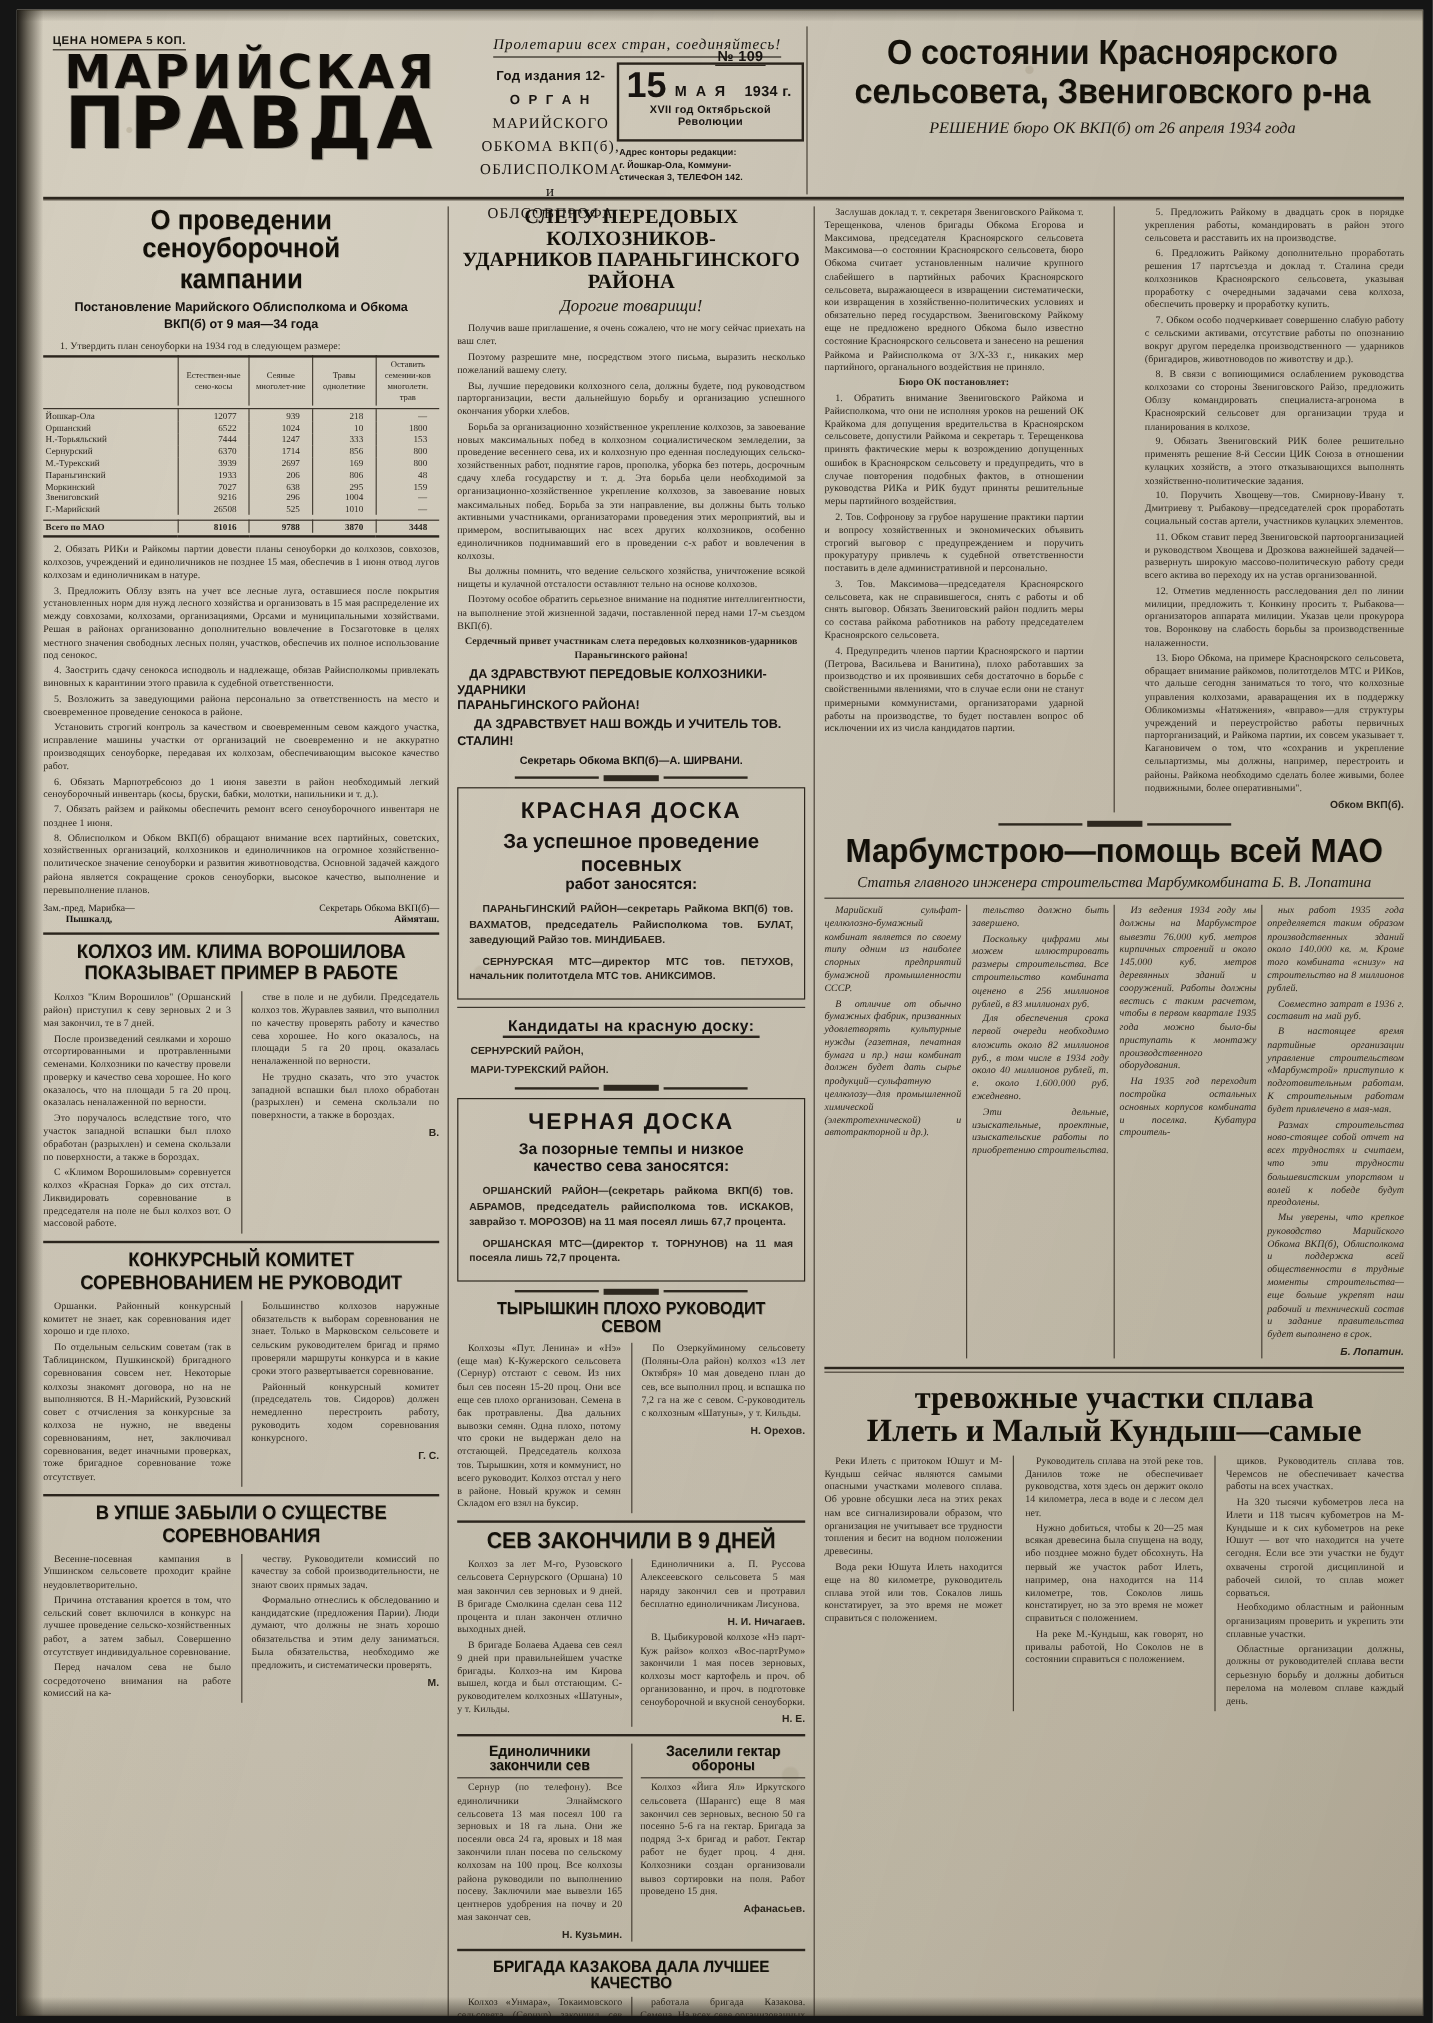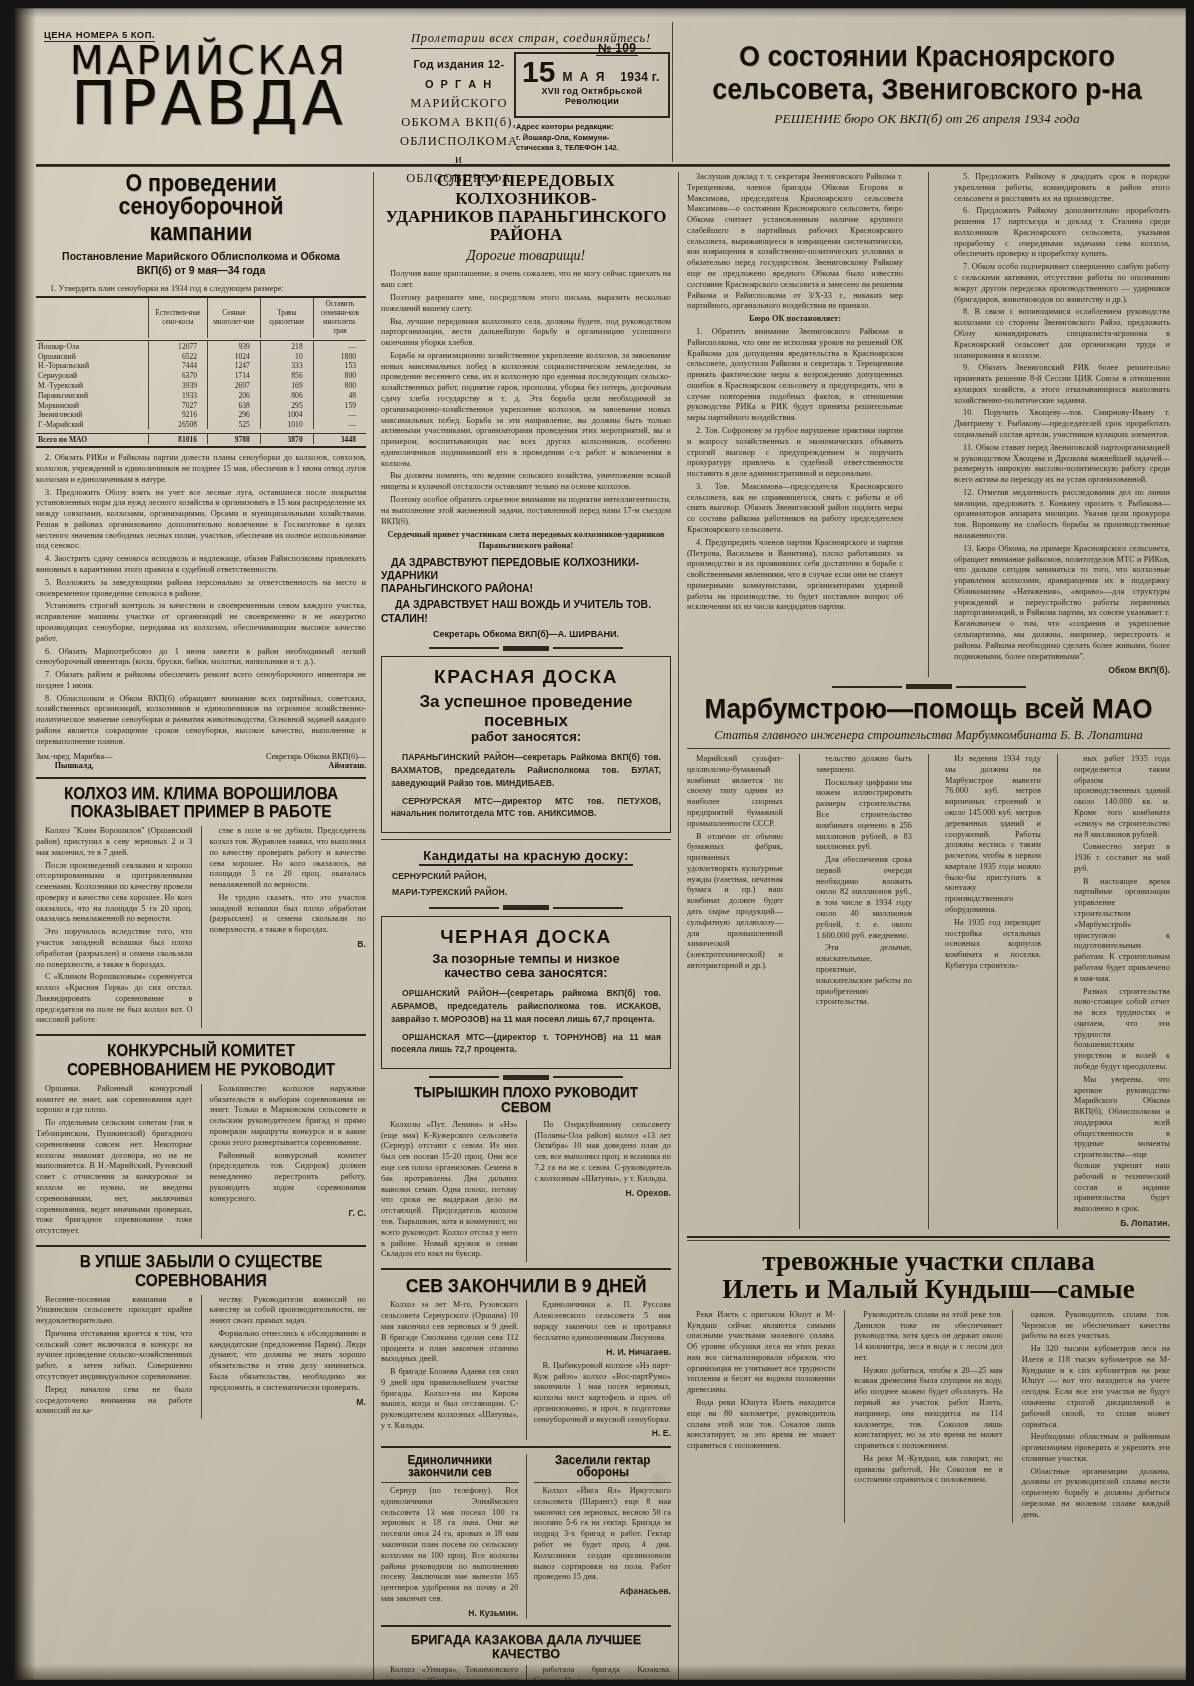--- a/index.html
+++ b/index.html
@@ -39,21 +39,21 @@
     background:linear-gradient(180deg,rgba(30,26,18,.35),rgba(0,0,0,0));pointer-events:none;}
 
   #sheet{position:absolute;left:22px;top:14px;width:1134px;height:1644px;color:#171310;}
 
   .ink{color:#17140f;}
 
   
   #price{font-family:"Liberation Sans",sans-serif;font-weight:bold;font-size:9.5px;
     letter-spacing:.4px;border-bottom:1px solid #2c261e;display:inline-block;padding-bottom:1px;}
   #logo{
-    font-family:"DejaVu Sans",sans-serif;font-weight:normal;
+    font-family:"DejaVu Sans",sans-serif;font-weight:bold;
     color:#100d09;line-height:.86;letter-spacing:1px;
     text-shadow:1px 1px 0 rgba(0,0,0,.30), -1px 0 0 rgba(0,0,0,.12);
   }
   #logo .l1{font-size:39px;letter-spacing:3px;display:block;}
   #logo .l2{font-size:60px;letter-spacing:4px;display:block;}
   .slogan{font-family:"Liberation Serif",serif;font-style:italic;font-size:12.5px;
     letter-spacing:.8px;border-bottom:1px solid #2c261e;display:inline-block;padding-bottom:2px;}
   .mh-s{font-family:"Liberation Sans",sans-serif;font-weight:bold;font-size:11px;letter-spacing:.3px;}
   .mh-serif{font-family:"Liberation Serif",serif;font-size:12.5px;letter-spacing:1.1px;}
   .bigday{font-family:"Liberation Sans",sans-serif;font-weight:bold;font-size:30px;line-height:.9;}
@@ -152,21 +152,21 @@
       <div style="position:absolute;left:560px;top:16px;">
         <span class="mh-s" style="font-size:12px;border-bottom:1px solid #2a241c;padding:0 2px;">№ 109</span>
       </div>
 
       <div class="addr" style="position:absolute;left:480px;top:100px;width:150px;">
         <div>Адрес конторы редакции:</div>
         <div>г. Йошкар-Ола, Коммуни-</div>
         <div>стическая 3, ТЕЛЕФОН 142.</div>
       </div>
 
-      <div style="position:absolute;left:648px;top:20px;width:486px;">
+      <div style="position:absolute;left:648px;top:8px;width:486px;">
         <div class="hl-cond" style="font-size:29px;text-align:center;">О состоянии Красноярского</div>
         <div class="hl-cond" style="font-size:29px;text-align:center;margin-top:3px;">сельсовета, Звениговского р-на</div>
         <div class="hl-ital" style="font-size:13.5px;text-align:center;margin-top:7px;">РЕШЕНИЕ бюро ОК ВКП(б) от 26 апреля 1934 года</div>
       </div>
 
       <div style="position:absolute;left:636px;top:0;width:1px;height:140px;background:#4a4337;"></div>
     </div>
 
     <div class="hr2" style="margin:2px 0 0 0;"></div>
     <div style="border-top:1px solid #4a4337;margin-bottom:5px;"></div>
@@ -529,21 +529,21 @@
         <div class="ornament" style="margin:7px 0 5px;">
           <i class="orn-a"></i>
             <i class="orn-b"></i>
             <i class="orn-c"></i>
         </div>
 
         <div class="hl-cond" style="font-size:28px;text-align:center;">Марбумстрою—помощь всей МАО</div>
         <div class="hl-ital" style="font-size:12.5px;text-align:center;margin-top:5px;">Статья главного инженера строительства Марбумкомбината Б. В. Лопатина</div>
         <div class="hr1" style="margin:5px 0;"></div>
 
-        <div style="display:flex;gap:16px;">
+        <div style="display:flex;gap:4px;font-style:italic;">
           <div class="bt" style="flex:1;">
             <p>Марийский сульфат-целлюлозно-бумажный комбинат является по своему типу одним из наиболее спорных предприятий бумажной промышленности СССР.</p>
             <p>В отличие от обычно бумажных фабрик, призванных удовлетворять культурные нужды (газетная, печатная бумага и пр.) наш комбинат должен будет дать сырье продукций—сульфатную целлюлозу—для промышленной химической (электротехнической) и автотракторной и др.).</p>
           </div>
           <div style="width:1px;background:#4a4337;"></div>
           <div class="bt" style="flex:1;">
             <p>тельство должно быть завершено.</p>
             <p>Поскольку цифрами мы можем иллюстрировать размеры строительства. Все строительство комбината оценено в 256 миллионов рублей, в 83 миллионах руб.</p>
             <p>Для обеспечения срока первой очереди необходимо вложить около 82 миллионов руб., в том числе в 1934 году около 40 миллионов рублей, т. е. около 1.600.000 руб. ежедневно.</p>
             <p>Эти дельные, изыскательные, проектные, изыскательские работы по приобретению строительства.</p>

